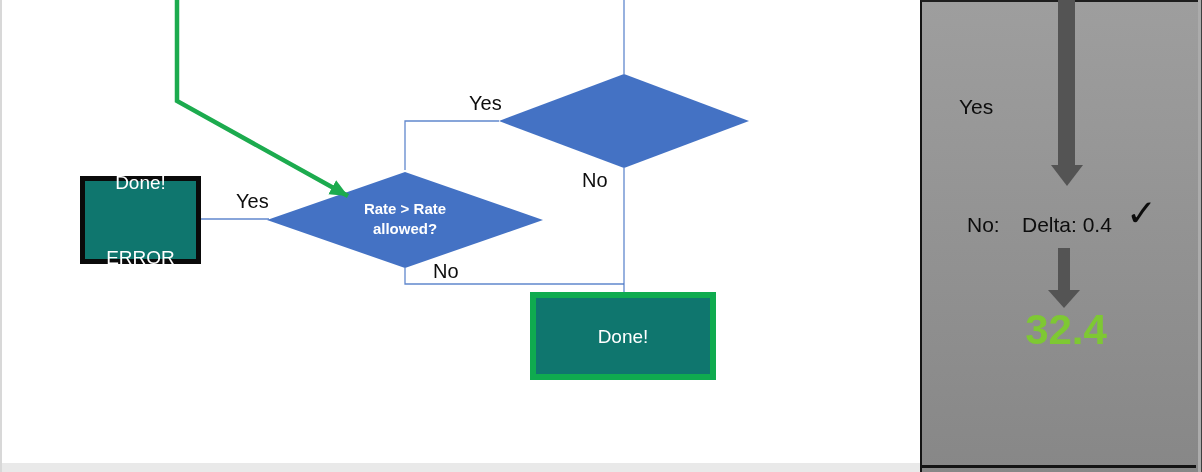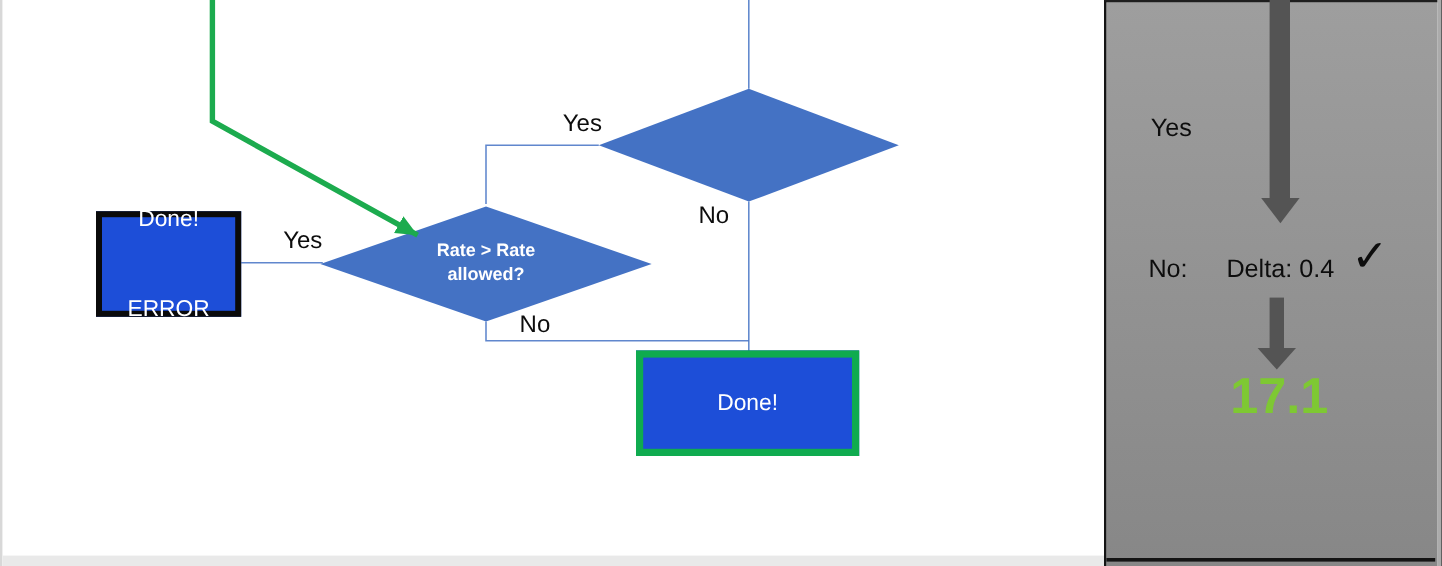--- a/index.html
+++ b/index.html
@@ -10,21 +10,21 @@
     font-family:"Liberation Sans","DejaVu Sans",sans-serif;
   }
   svg.flow{position:absolute;left:0;top:0;}
   .flow-label{
     position:absolute;color:#0d0d0d;font-size:20px;line-height:22px;white-space:nowrap;
   }
   .diamond-label{
     position:absolute;color:#ffffff;font-size:15px;line-height:20px;text-align:center;
   }
   .node-box{
-    position:absolute;background:#1d4ed8;display:flex;align-items:center;justify-content:center;
+    position:absolute;background:#0f766e;display:flex;align-items:center;justify-content:center;
     color:#ffffff;font-size:19px;text-align:center;line-height:27px;gap:48px;
   }
   .error-box{left:78px;top:176px;width:121px;height:88px;border:5px solid #0a0a0a;flex-direction:column;}
   .done-box{left:528px;top:292px;width:186px;height:88px;border:6px solid #0fab4f;}
   .panel{
     position:absolute;left:918px;top:0;width:278px;height:472px;
     background:linear-gradient(#9e9e9e,#878787);
     border-left:2px solid #141414;border-top:2px solid #1e1e1e;
   }
   .panel-bottom-line{position:absolute;left:0;top:463px;width:274px;height:3px;background:#141414;}
@@ -79,28 +79,28 @@
   <div class="node-box done-box">
     <span>Done!</span>
   </div>
 
   <div class="panel">
     <div class="arrow-shaft big-shaft"></div>
     <div class="arrow-head big-head"></div>
 
     <div class="panel-label" style="left:37px;top:93px;">Yes</div>
 
-    <div class="panel-label" style="left:35px;top:211px;text-align:right;">No:</div>
+    <div class="panel-label" style="left:45px;top:211px;text-align:right;">No:</div>
     <div class="panel-label" style="left:100px;top:211px;">Delta: 0.4</div>
     <div class="checkmark">✓</div>
 
     <div class="arrow-shaft small-shaft"></div>
     <div class="arrow-head small-head"></div>
 
-    <div class="result">17.1</div>
+    <div class="result">32.4</div>
 
     <div class="panel-bottom-line"></div>
   </div>
 
   <div class="edge-light"></div>
   <div class="edge-dark"></div>
   <div class="bottom-strip"></div>
 
 </div>
 

